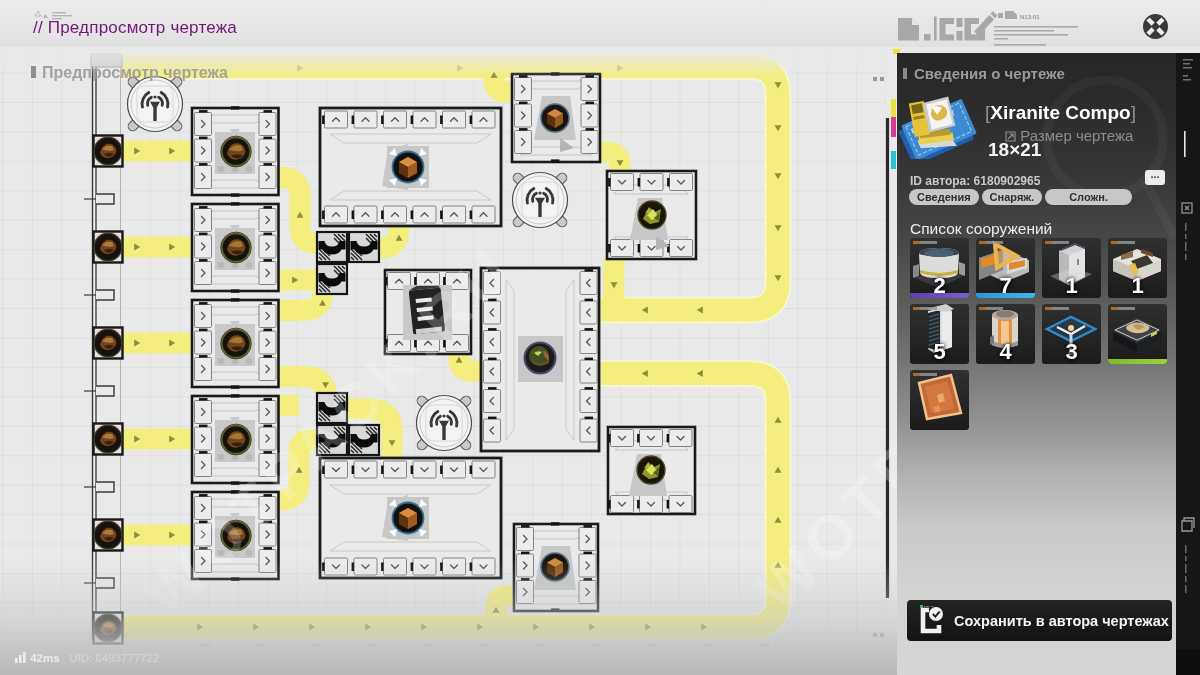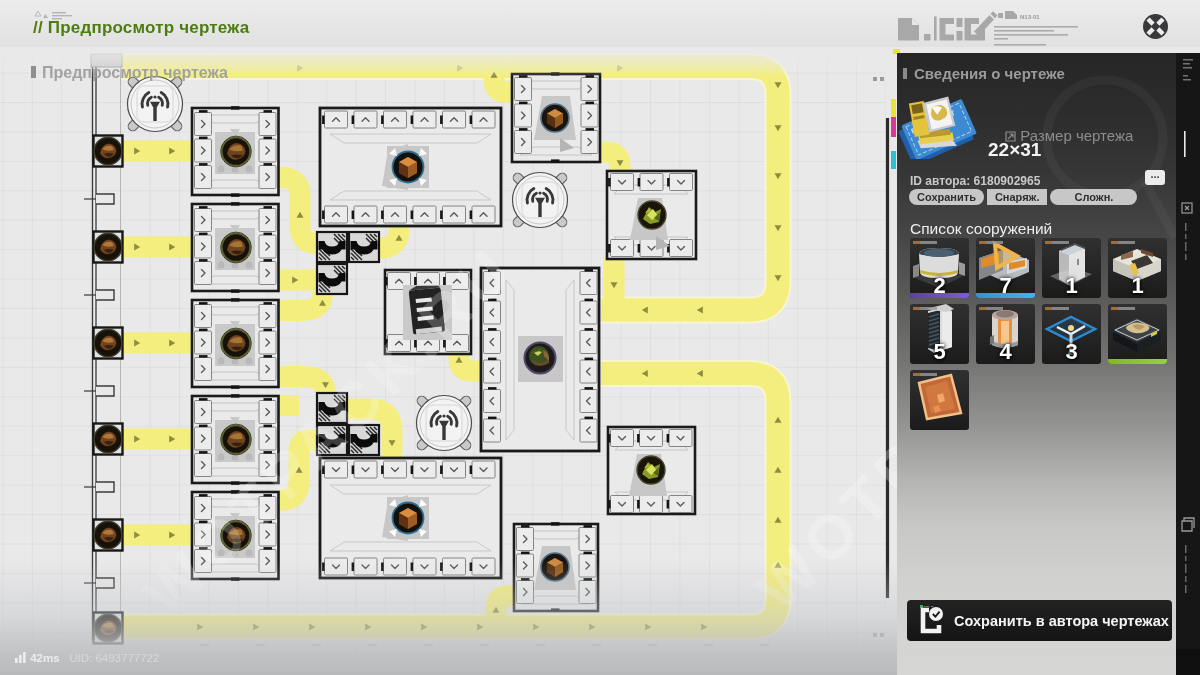--- a/index.html
+++ b/index.html
@@ -2,21 +2,21 @@
 <html><head>
 <meta charset="utf-8">
 <style>
 html,body{margin:0;padding:0;}
 body{width:1200px;height:675px;overflow:hidden;position:relative;font-family:"Liberation Sans",sans-serif;background:#e9e9ea;}
 #grid{position:absolute;left:0;top:47px;width:886px;height:628px;
 background-image:linear-gradient(rgba(0,0,0,0.042) 1px,transparent 1px),linear-gradient(90deg,rgba(0,0,0,0.042) 1px,transparent 1px);
 background-size:29.45px 29.45px;background-position:2.4px -3.9px;}
 #mapsvg{position:absolute;left:0;top:0;}
 #header{position:absolute;left:0;top:0;width:1200px;height:47px;background:linear-gradient(180deg,#ececec,#e1e1e2);}
-#htitle{position:absolute;left:33px;top:18px;font-size:17px;font-weight:bold;color:#4d7c0f;letter-spacing:0.2px;}
+#htitle{position:absolute;left:33px;top:18px;font-size:17px;font-weight:normal;color:#701a75;letter-spacing:0.2px;}
 #ghost{position:absolute;left:31px;top:64px;font-size:16px;font-weight:bold;color:#a2a2a2;}
 #ghost .gbar{display:inline-block;width:5px;height:12px;background:#8f8f8f;margin-right:6px;}
 #sidebar{position:absolute;left:897px;top:53px;width:303px;height:622px;
 background:linear-gradient(180deg,#262626 0%,#2d2d2d 10%,#373737 20%,#474747 30%,#5c5c5b 40%,#757574 50%,#949493 60%,#b2b2b1 68%,#c8c8c7 76%,#d1d1d0 85%,#d6d6d5 100%);}
 #rightcol{position:absolute;left:1176px;top:53px;width:24px;height:622px;background:#161616;}
 #footer{position:absolute;left:0;top:560px;width:1200px;height:115px;pointer-events:none;
 background:linear-gradient(180deg,rgba(197,199,201,0) 0%,rgba(196,198,200,0.5) 50%,rgba(189,191,193,0.92) 82%,rgba(182,184,186,0.97) 100%);}
 #ftext{position:absolute;left:15px;top:652px;color:#ececec;font-size:11.5px;font-weight:bold;}
 .wm{position:absolute;color:rgba(255,255,255,0.38);font-weight:bold;white-space:nowrap;pointer-events:none;}
 .card{position:absolute;width:59px;height:60px;background:linear-gradient(180deg,#303030,#1b1b1b);border-radius:3px;overflow:hidden;}
@@ -638,34 +638,35 @@
 <rect x="16" y="14" width="15" height="34" fill="#e5c33a"></rect>
 <rect x="18" y="16" width="11" height="9" fill="#7a6418"></rect>
 <rect x="18" y="28" width="11" height="3" fill="#9a7f22"></rect>
 <path d="M30 16 L56 14 L58 44 L31 46 Z" fill="#c9c9c9"></path>
 <path d="M33 18 L54 16.5 L55.5 42 L34 43.5 Z" fill="#f4f4f4"></path>
 <path d="M38 22 Q48 18 52 26 Q54 34 44 36 Q36 36 36 28 Z" fill="#d8b84a"></path>
 <path d="M38 22 Q44 20 48 24 L42 30 Z" fill="#fdfdfd"></path>
 </g>
 </svg>
 
+<div style="position:absolute;left:88px;top:49px;font-size:19px;color:#fff;font-weight:bold;"><span style="color:#909090;font-weight:normal;">[</span>Xiranite Compo<span style="color:#909090;font-weight:normal;">]</span></div>
 
 <div style="position:absolute;left:91px;top:74px;font-size:15px;color:#8d8d8d;padding-left:17px;"><svg width="11" height="11" viewBox="0 0 11 11" style="vertical-align:-1px;">
         <path d="M1 1 H10 V10 H1 Z" fill="none" stroke="#8d8d8d" stroke-width="1.2"></path>
         <path d="M3 8 L8 3 M8 3 H4.5 M8 3 V6.5" stroke="#8d8d8d" stroke-width="1.2" fill="none"></path>
       </svg> Размер чертежа</div>
 
-<div style="position:absolute;left:91px;top:86px;font-size:19px;color:#f2f2f2;font-weight:bold;">22×31</div>
+<div style="position:absolute;left:91px;top:86px;font-size:19px;color:#f2f2f2;font-weight:bold;">18×21</div>
 
 <div style="position:absolute;left:13px;top:121px;font-size:12px;color:#c9c9c9;font-weight:bold;">ID автора: 6180902965</div>
 
 <div style="position:absolute;left:248px;top:117px;width:20px;height:15px;background:#ececec;border-radius:3px;text-align:center;line-height:9px;color:#444;font-size:11px;font-weight:bold;">...</div>
 
 <div style="position:absolute;left:12px;top:138px;font-size:11px;color:#2e2e2e;font-weight:bold;">
-<span style="background:#c7c7c7;border-radius:9px;padding:2px 8px;margin-right:3px;">Сохранить</span><span style="background:#c7c7c7;border-radius:0;padding:2px 8px;margin-right:3px;">Снаряж.</span><span style="background:#c7c7c7;border-radius:9px;padding:2px 24px;">Сложн.</span>
+<span style="background:#c7c7c7;border-radius:9px;padding:2px 8px;margin-right:3px;">Сведения</span><span style="background:#c7c7c7;border-radius:8px;padding:2px 8px;margin-right:3px;">Снаряж.</span><span style="background:#c7c7c7;border-radius:9px;padding:2px 24px;">Сложн.</span>
 </div>
 
 <div style="position:absolute;left:13px;top:167px;font-size:15.5px;color:#ededed;font-weight:normal;">Список сооружений</div>
 
 <div id="cards" style="position:absolute;left:13px;top:185px;width:290px;">
 
 <div class="card" style="left:0;top:0;"><div class="clabel"></div>
 <svg width="59" height="55" viewBox="0 0 59 55">
           <g transform="translate(29,26)">
             <path d="M-24 14 L0 24 L24 12 L0 4 Z" fill="#3a3a3a"></path>

